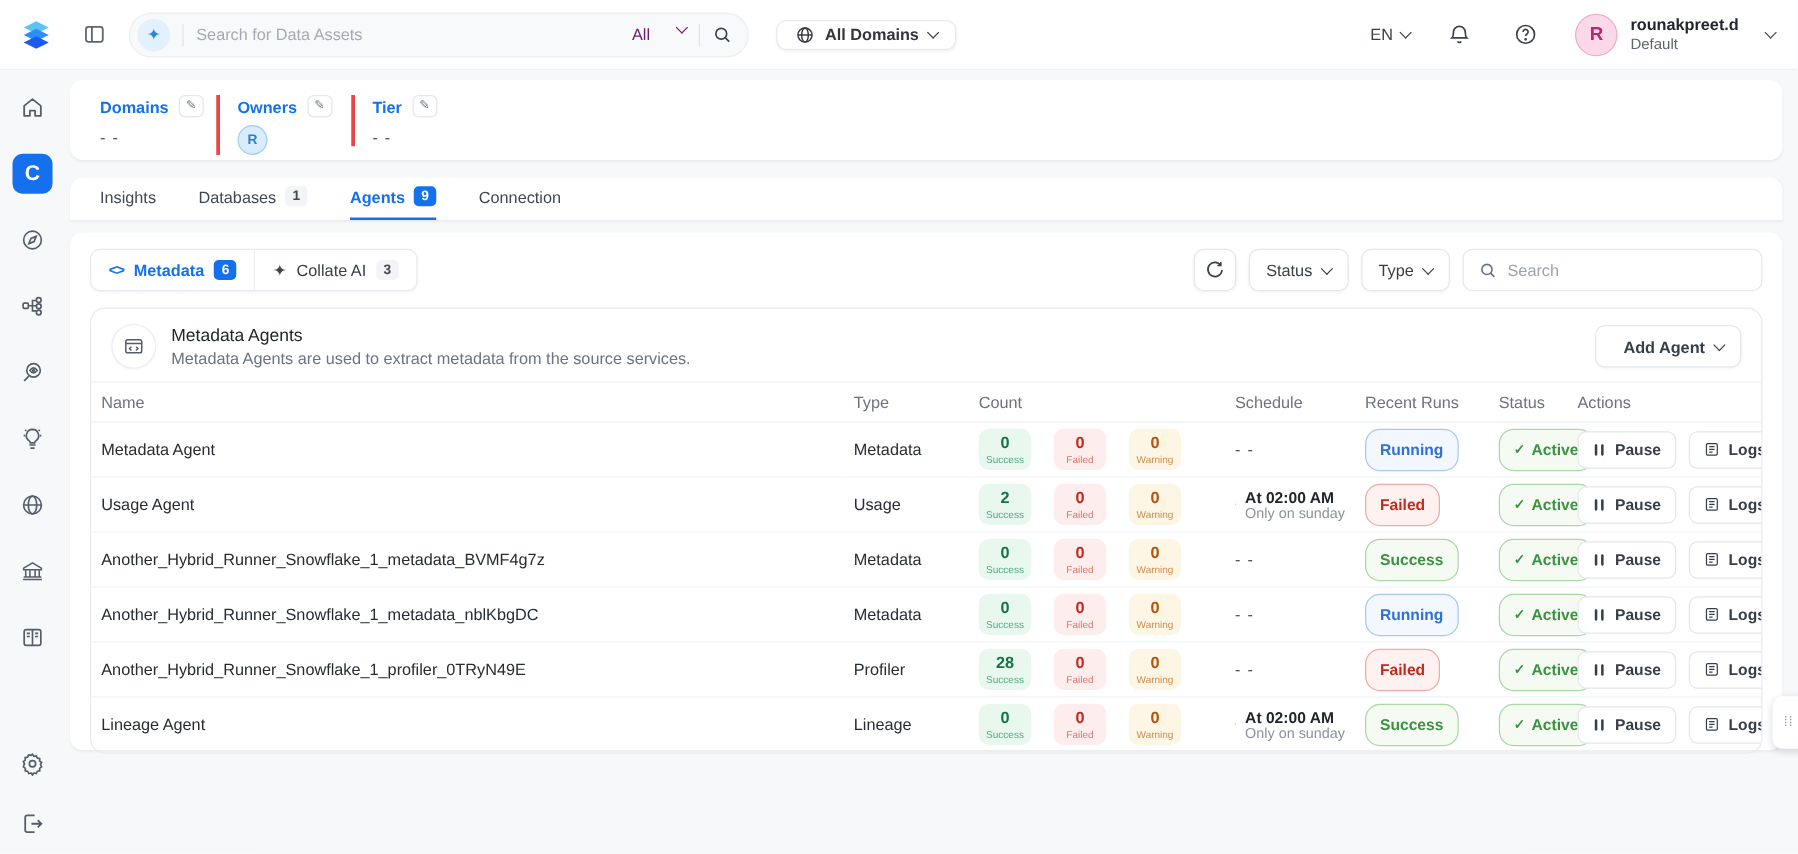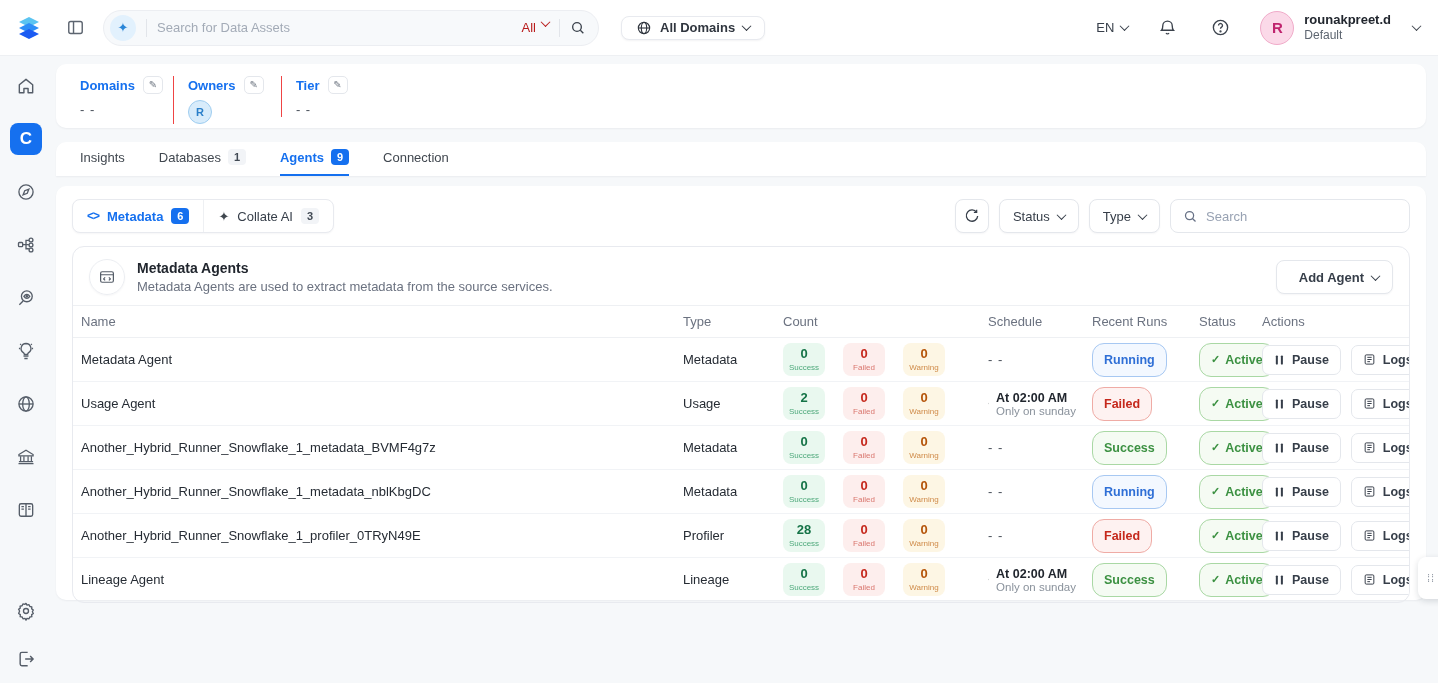--- a/index.html
+++ b/index.html
@@ -11,21 +11,21 @@
             border-bottom:1px solid #eef0f3; display:flex; align-items:center; padding:0 18px 0 14px; z-index:5; }
   .logo { width:30px; height:30px; display:flex; align-items:center; justify-content:center; margin-right:18px; }
   .icon-btn { background:none; border:none; cursor:pointer; display:flex; align-items:center; justify-content:center;
               color:#5d6570; padding:4px; }
   .gsearch { display:flex; align-items:center; width:496px; height:36px; background:#f7f9fb;
              border:1px solid #eceef2; border-radius:18px; margin-left:14px; padding:0 12px 0 6px; }
   .spark-chip { width:26px; height:26px; border-radius:50%; background:#e2f1fd; color:#2a86d8;
                 display:flex; align-items:center; justify-content:center; font-size:13px; }
   .gs-div { width:1px; height:18px; background:#e2e5ea; margin:0 10px; }
   .gs-ph { color:#a3abb7; flex:1; font-size:13px; }
-  .gs-scope { display:flex; align-items:flex-start; gap:6px; color:#b91c1c; font-size:13px; }
+  .gs-scope { display:flex; align-items:flex-start; gap:22px; color:#701a75; font-size:13px; }
   .chev { width:7px; height:7px; border-right:1.6px solid currentColor; border-bottom:1.6px solid currentColor;
           transform:rotate(45deg) translate(-1px,-1px); display:inline-block; }
   .domains-btn { display:flex; align-items:center; gap:8px; height:24px; margin-left:22px; padding:0 14px;
                  background:#fff; border:1px solid #e8eaef; border-radius:8px; font-weight:700; font-size:13px;
                  color:#30363f; cursor:pointer; box-shadow:0 1px 2px rgba(16,24,40,.05); font-family:inherit; }
   .top-right { margin-left:auto; display:flex; align-items:center; gap:26px; }
   .lang { display:flex; align-items:center; gap:7px; color:#363e49; cursor:pointer; font-size:13px;justify-content:space-between; }
   .avatar { width:34px; height:34px; border-radius:50%; background:#fbd9e8; border:1px solid #f0abc9;
             color:#c0246e; font-weight:700; font-size:15px; display:flex; align-items:center; justify-content:center; }
   .user { display:flex; align-items:center; gap:10px; cursor:pointer; }
@@ -40,21 +40,21 @@
   .rail-item.active { background:#1570ef; color:#fff; font-weight:700; font-size:17px; }
   .rail-bottom { position:absolute; left:0; width:52px; bottom:8px; display:flex; flex-direction:column;
                  align-items:center; gap:16px; }
 
   
   .main { position:absolute; top:56px; left:52px; width:1380px; }
   .card { background:#fff; border-radius:10px; box-shadow:0 1px 2px rgba(16,24,40,.05); }
 
   .summary { margin:8px 6px 0 4px; height:64px; display:flex; align-items:flex-start; padding:12px 10px; }
   .sum-col { padding:0 10px 0 14px; min-width:90px; }
-  .sum-col + .sum-col { border-left:1px solid #ef4444; }
+  .sum-col + .sum-col { border-left:3px solid #ef4444; }
   .sum-head { display:flex; align-items:center; gap:8px; }
   .sum-label { color:#1570ef; font-weight:700; font-size:13px; }
   .edit-btn { width:20px; height:18px; border:1px solid #e4e7ec; background:#fff; border-radius:5px; color:#737b86;
               font-size:10px; line-height:1; cursor:pointer; display:flex; align-items:center; justify-content:center; }
   .sum-val { color:#49505a; margin-top:8px; font-size:13px; letter-spacing:1px; }
   .owner-avatar { width:24px; height:24px; margin-top:6px; border-radius:50%; background:#d8ecfb; border:1px solid #9fcdf0;
                   color:#2a7fc9; font-size:11px; font-weight:700; display:flex; align-items:center; justify-content:center; }
 
   .tabsbar { margin:14px 6px 0 4px; height:34px; display:flex; align-items:flex-end; gap:34px; padding:0 24px;
              border-radius:10px 10px 0 0; }
@@ -78,21 +78,21 @@
          border:1px solid #e4e7ec; border-radius:8px; color:#363e49; font-size:13px; cursor:pointer;
          font-family:inherit; box-shadow:0 1px 2px rgba(16,24,40,.04); }
   .btn.sq { width:34px; padding:0; justify-content:center; }
   .search-box { display:flex; align-items:center; gap:8px; width:240px; height:34px; background:#fff;
                 border:1px solid #e4e7ec; border-radius:8px; padding:0 12px; color:#98a2b3; }
 
   .inner-card { margin-top:12px; border:1px solid #e8eaef; border-radius:12px; overflow:hidden; }
   .panel-head { display:flex; align-items:center; padding:12px 16px 10px; }
   .panel-ico { width:36px; height:36px; border-radius:50%; border:1px solid #eceef2; display:flex; align-items:center;
                justify-content:center; color:#555d68; margin-right:12px; box-shadow:0 1px 2px rgba(16,24,40,.04); }
-  .panel-title { font-size:14px; font-weight:700; color:#21262e; }
+  .panel-title { font-size:14px; font-weight:400; color:#21262e; }
   .panel-sub { font-size:13px; color:#6b7280; margin-top:3px; }
   .add-btn { margin-left:auto; font-weight:700;padding-left:22px; }
 
   table.agents { width:100%; border-collapse:collapse; table-layout:fixed; }
   .agents th { text-align:left; font-weight:400; color:#6b7280; font-size:13px; padding:8px 8px; height:32px;
                border-top:1px solid #eef0f3; border-bottom:1px solid #eef0f3; }
   .agents td { padding:4px 8px; height:44px; border-bottom:1px solid #f1f3f6; font-size:13px; color:#262c34; vertical-align:middle; }
   .agents tr:last-child td { border-bottom:none; }
   col.c-name{width:602px} col.c-type{width:100px} col.c-count{width:205px} col.c-sched{width:104px}
   col.c-recent{width:107px} col.c-status{width:63px} col.c-actions{width:auto}

